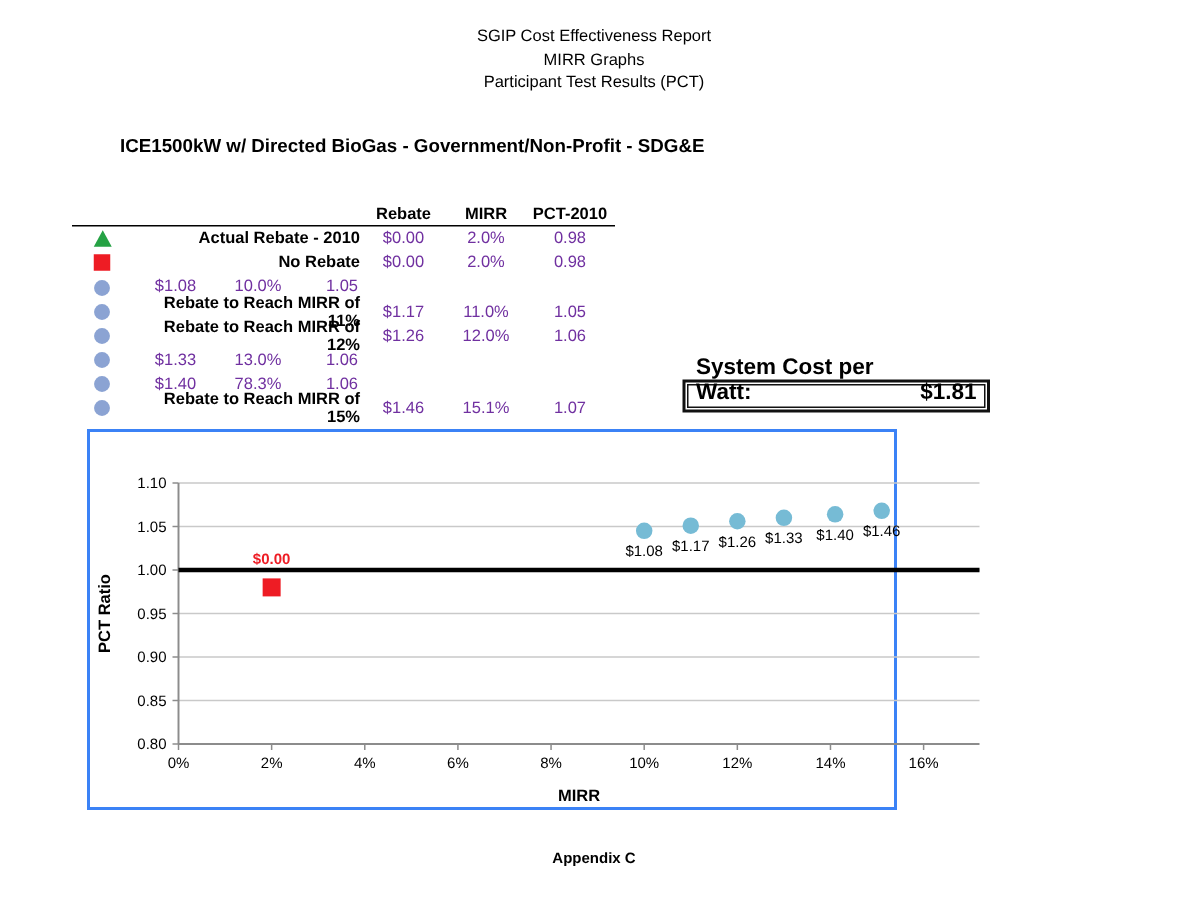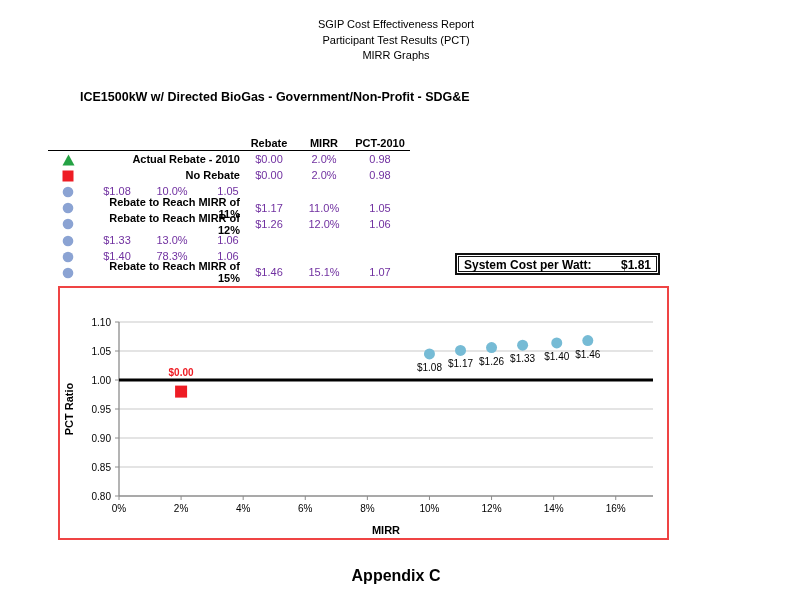--- a/index.html
+++ b/index.html
@@ -24,38 +24,38 @@
   .c-icon svg { vertical-align:middle; }
   .c-label { width:152px; text-align:right; font-weight:bold; }
   .c-reb   { width:58px; text-align:center; }
   .c-mirr  { width:52px; text-align:center; }
   .c-pct   { width:60px; text-align:center; }
   .lt-row .c-reb, .lt-row .c-mirr, .lt-row .c-pct { color:#7030A0; }
   
   .cost-box { position:absolute; top:253px; left:455px; width:205px;
     border:2px solid #111; padding:1px; background:#fff; }
   .cost-box-inner { border:1px solid #111; display:flex; justify-content:space-between;
-    align-items:flex-start; padding:1px 5px; font-size:12px; font-weight:bold; height:16px; }
-  
-  .chart-frame { position:absolute; top:286px; left:58px; width:611px; height:254px;
-    border:2px solid #ef4444; background:#fff; }
+    align-items:flex-end; padding:1px 5px; font-size:15px; font-weight:bold; height:16px; }
+  
+  .chart-frame { position:absolute; top:286px; left:58px; width:540px; height:254px;
+    border:2px solid #3b82f6; background:#fff; }
   .chart-frame svg { display:block; width:607px; height:250px; }
   
   .footer { position:absolute; top:567px; left:0; width:100%; text-align:center;
-    font-size:16px; font-weight:bold; }
+    font-size:10px; font-weight:bold; }
 </style>
 </head>
 <body>
 
 <div class="page">
 
   <div class="report-header">
     <div>SGIP Cost Effectiveness Report</div>
+    <div>MIRR Graphs</div>
     <div>Participant Test Results (PCT)</div>
-    <div>MIRR Graphs</div>
   </div>
 
   <div class="section-title">ICE1500kW w/ Directed BioGas - Government/Non-Profit - SDG&amp;E</div>
 
   <div class="legend-table">
     <div class="lt-head">
       <span class="lt-cell c-icon"></span>
       <span class="lt-cell c-label"></span>
       <span class="lt-cell c-reb">Rebate</span>
       <span class="lt-cell c-mirr">MIRR</span>

